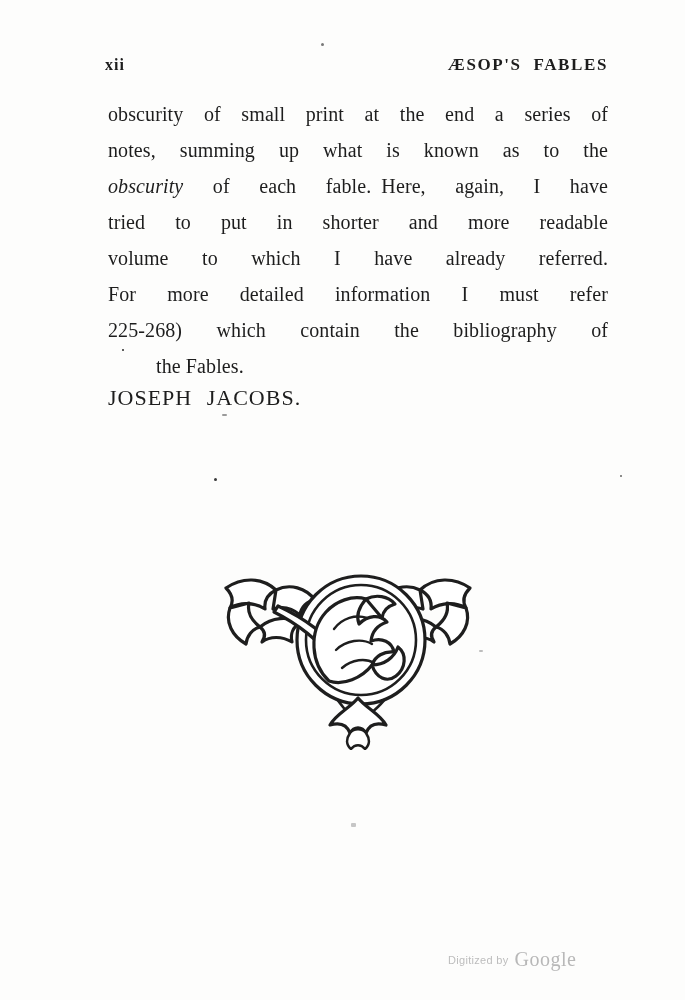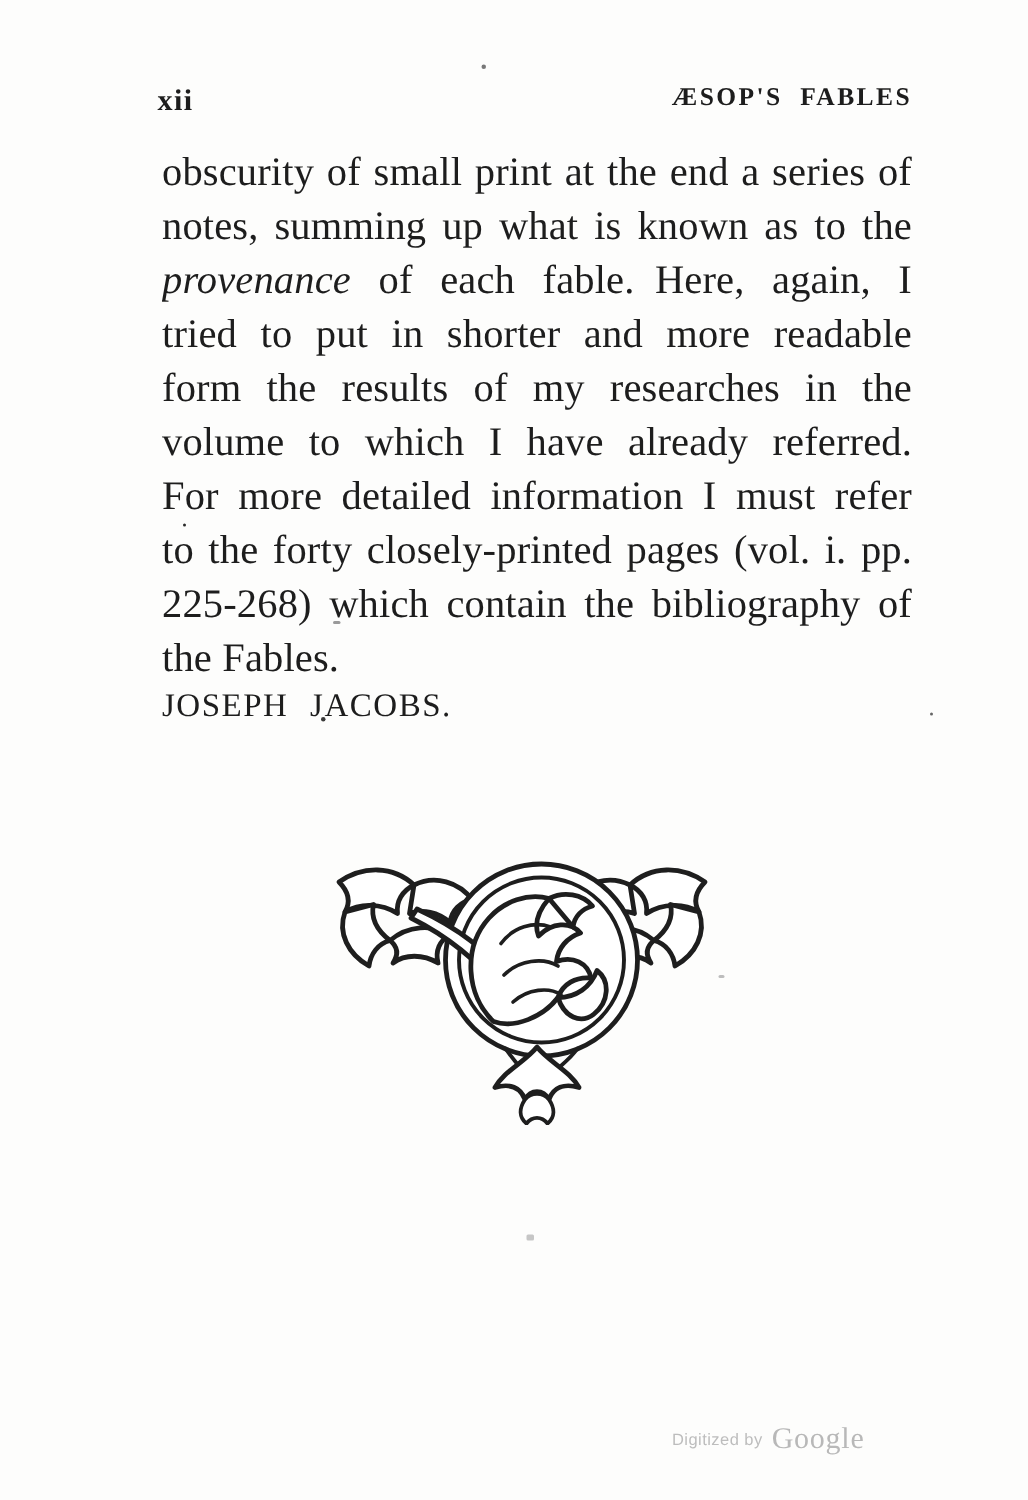--- a/index.html
+++ b/index.html
@@ -19,21 +19,21 @@
     position: absolute;
     left: 108px;
     top: 55px;
     width: 500px;
     height: 26px;
   }
   .page-number {
     position: absolute;
     left: -3px;
     top: 1px;
-    font-size: 20px;
+    font-size: 16px;
     font-weight: bold;
     letter-spacing: 1px;
   }
   .running-title {
     position: absolute;
     left: 0;
     top: 0;
     width: 100%;
     text-align: right;
     font-size: 17px;
@@ -42,32 +42,33 @@
     word-spacing: 6px;
   }
   
   .body-block {
     position: absolute;
     left: 108px;
     top: 96px;
     width: 500px;
   }
   .jline {
-    font-size: 27px;
+    font-size: 20px;
     line-height: 36px;
     height: 36px;
     overflow: hidden;
     text-align: justify;
     text-align-last: justify;
     letter-spacing: 0.1px;
   }
   .jline::after { content: ""; display: inline-block; width: 100%; }
   .jline.no-just {
     text-align: left;
     text-align-last: left;
+    margin-left: 48px;
   }
   .jline.no-just::after { display: none; }
   .ital { font-style: italic; }
   .signature-line {
     font-size: 22px;
     line-height: 36px;
     height: 36px;
     text-align: left;
     padding-right: 14px;
     letter-spacing: 1px;
@@ -120,26 +121,24 @@
 <div class="page">
 
   <div class="header-row">
     <span class="page-number">xii</span>
     <span class="running-title">ÆSOP'S FABLES</span>
   </div>
 
   <div class="body-block">
     <div class="jline">obscurity of small print at the end a series of</div>
     <div class="jline">notes, summing up what is known as to the</div>
-    <div class="jline"><span class="ital">provenance</span><span> of each fable. Here, again, I have</span></div>
+    <div class="jline"><span class="ital">obscurity</span><span> of each fable. Here, again, I have</span></div>
     <div class="jline">tried to put in shorter and more readable</div>
-    <div class="jline">form the results of my researches in the</div>
     <div class="jline">volume to which I have already referred.</div>
     <div class="jline">For more detailed information I must refer</div>
-    <div class="jline">to the forty closely-printed pages (vol. i. pp.</div>
     <div class="jline">225-268) which contain the bibliography of</div>
     <div class="jline no-just">the Fables.</div>
     <div class="signature-line">JOSEPH JACOBS.</div>
   </div>
 
   <svg class="ornament" viewBox="0 0 264 184" xmlns="http://www.w3.org/2000/svg" aria-hidden="true">
     <g fill="#ffffff" stroke="#1e1e1e" stroke-width="3.2" stroke-linejoin="round" stroke-linecap="round">
 
       <path d="M10,22 C26,11 46,11 60,24 C52,28 48,35 49,43 C38,36 24,36 14,42 C18,35 16,28 10,22 Z"></path>
       <path d="M14,42 C9,56 16,70 30,78 C31,70 36,63 44,61 C35,54 31,46 33,37 Z"></path>

